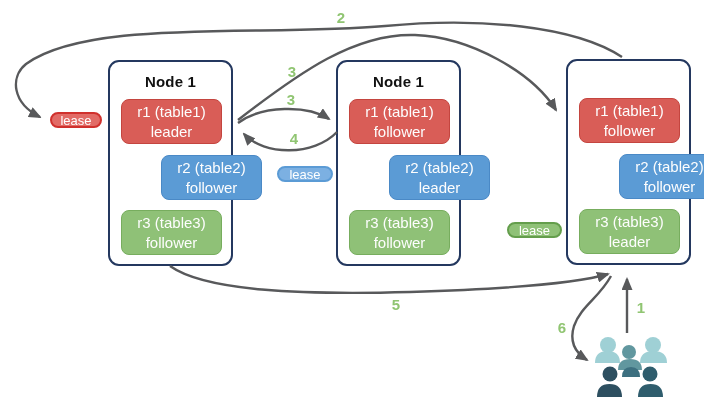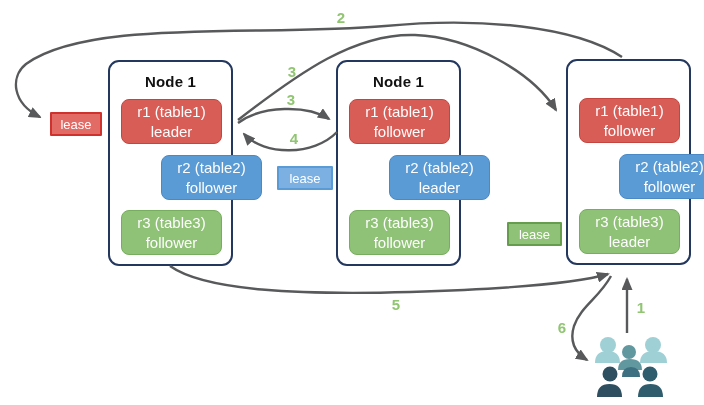--- a/index.html
+++ b/index.html
@@ -30,21 +30,21 @@
     position:absolute;left:11px;width:101px;height:45px;border-radius:8px;
     display:flex;flex-direction:column;align-items:center;justify-content:center;
     color:#fdfdfd;font-size:15px;line-height:1.3;text-align:center;z-index:2;
   }
   .replica.red{background:var(--red);border:1px solid var(--red-br);}
   .replica.blue{background:var(--blue);border:1px solid var(--blue-br);margin-left:40px;}
   .replica.green{background:var(--green);border:1px solid var(--green-br);align-items:center;}
   .r1{top:37px;} .r2{top:93px;} .r3{top:148px;}
 
   .lease{
-    position:absolute;height:24px;border-radius:1px;z-index:2;
+    position:absolute;height:16px;border-radius:9px;z-index:2;
     display:flex;align-items:center;justify-content:center;
     color:#ffffff;font-size:13px;
   }
   .lease.red{left:50px;top:112px;width:52px;background:var(--lease-red);border:2px solid var(--lease-red-br);}
   .lease.blue{left:277px;top:166px;width:56px;background:var(--lease-blue);border:2px solid var(--lease-blue-br);}
   .lease.green{left:507px;top:222px;width:55px;background:var(--lease-green);border:2px solid var(--lease-green-br);}
 
   .step{
     position:absolute;transform:translate(-50%,-50%);z-index:4;
     color:var(--step);font-size:15px;font-weight:bold;

